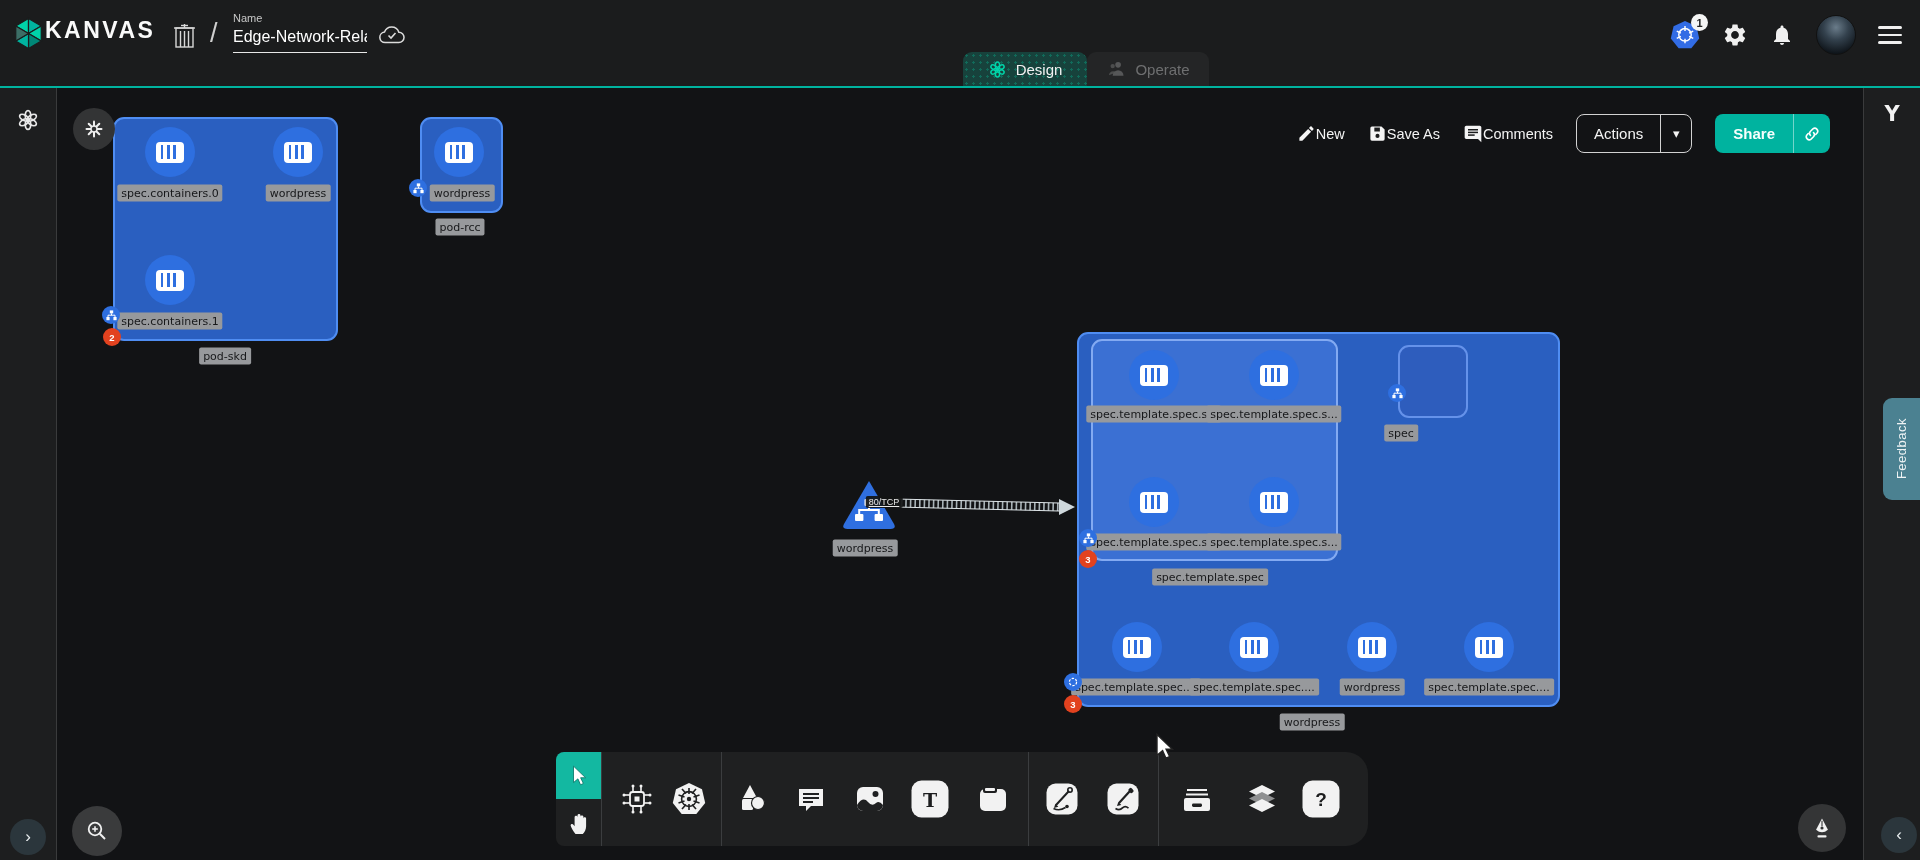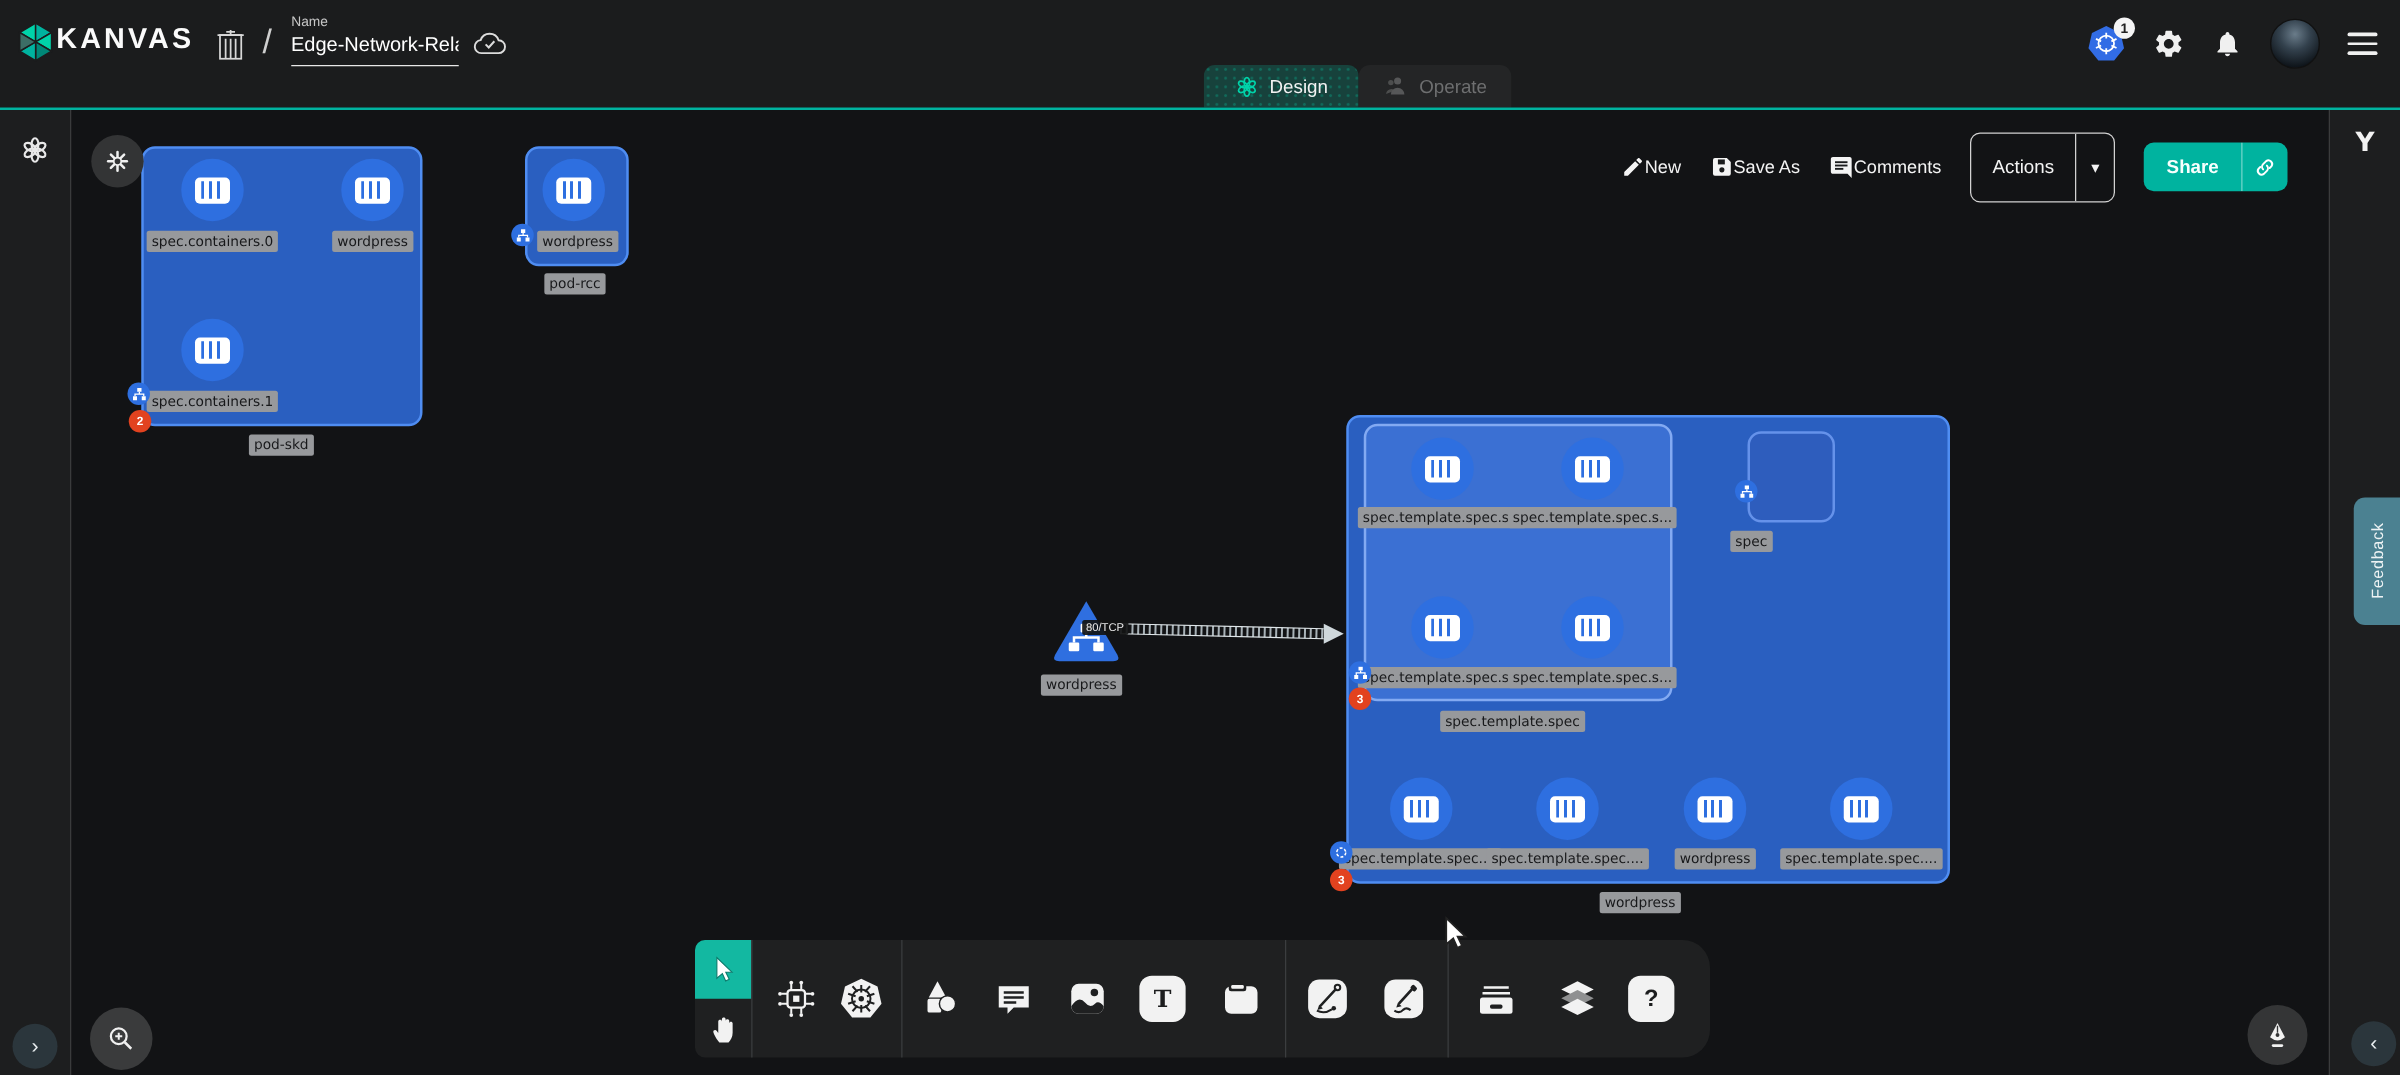--- a/index.html
+++ b/index.html
@@ -43,29 +43,29 @@
   .feedback-tab span { writing-mode:vertical-rl; transform:rotate(180deg); font-size:13px; color:#eef3f4; letter-spacing:.5px; }
   
   .group { position:absolute; border:2px solid #4f8df2; border-radius:11px; background:#2a5fc0; z-index:2; }
   .group.inner { background:#3b70d3; border-color:#83aaf2; z-index:3; }
   .group.specnode { background:#2e5dbd; border-color:#6592ea; z-index:3; }
   .cnode { position:absolute; width:50px; height:50px; border-radius:50%; background:#2e6fe0; display:flex; align-items:center; justify-content:center; z-index:4; cursor:pointer; }
   .crate { width:28px; height:21px; background:#fff; border-radius:4px; position:relative; }
   .crate::before { content:""; position:absolute; left:5px; right:5px; top:3.5px; bottom:3.5px;
     background:repeating-linear-gradient(90deg,#2e6fe0 0 2.4px,#fff 2.4px 6.2px); }
   .nlabel { position:absolute; transform:translate(-50%,-50%); background:#97999c; color:#17181a; font-size:11px; padding:2px 4px; border-radius:2px; white-space:nowrap; z-index:6; font-family:"DejaVu Sans","Liberation Sans",sans-serif; }
-  .elabel { position:absolute; transform:translate(-50%,-50%); background:rgba(18,19,20,.92); color:#e9e9e9; font-size:9px; padding:1px 3px; border-radius:2px; white-space:nowrap; z-index:7; }
+  .elabel { position:absolute; transform:translate(-50%,-50%); background:rgba(18,19,20,.92); color:#e9e9e9; font-size:9px; padding:1px 3px; border-radius:2px; white-space:nowrap; z-index:7;text-decoration:underline; }
   .badge { position:absolute; transform:translate(-50%,-50%); width:18px; height:18px; border-radius:50%; display:flex; align-items:center; justify-content:center; z-index:7; cursor:pointer; }
   .badge.blue { background:#2e6fe0; border:1px solid #texto; }
   .badge.red { background:#e2421f; color:#fff; font-size:9.5px; font-weight:bold; }
   .svg-abs { position:absolute; z-index:4; }
   
   .abar { position:absolute; right:90px; top:114px; height:39px; display:flex; align-items:center; gap:23px; z-index:15; }
   .abar-item { display:flex; align-items:center; gap:0; font-size:14.5px; color:#f4f4f4; cursor:pointer; }
-  .btn-actions { display:flex; align-items:stretch; border:1px solid #d2d2d2; border-radius:8px; height:56px; color:#f4f4f4; cursor:pointer; overflow:hidden; }
+  .btn-actions { display:flex; align-items:stretch; border:1px solid #d2d2d2; border-radius:8px; height:39px; color:#f4f4f4; cursor:pointer; overflow:hidden; }
   .btn-actions .lbl { display:flex; align-items:center; padding:0 17px; font-size:15px; }
   .btn-actions .vsep { width:1px; background:#d2d2d2; }
   .btn-actions .caret { display:flex; align-items:center; justify-content:center; width:30px; font-size:13px; }
   .btn-share { display:flex; align-items:stretch; background:#00B39F; border-radius:8px; height:39px; color:#f7fffd; cursor:pointer; overflow:hidden; }
   .btn-share .lbl { display:flex; align-items:center; padding:0 18px; font-size:15px; font-weight:bold; }
   .btn-share .vsep { width:1px; background:rgba(255,255,255,.45); }
   .btn-share .ic { display:flex; align-items:center; justify-content:center; width:36px; }
   
   .toolbar { position:absolute; left:556px; top:752px; width:812px; height:94px; background:#1f2021; border-radius:8px 22px 22px 8px; z-index:25; }
   .tb-sel { position:absolute; left:0; top:0; width:45px; height:47px; background:#13b8a1; border-radius:8px 0 0 0; display:flex; align-items:center; justify-content:center; cursor:pointer; }

